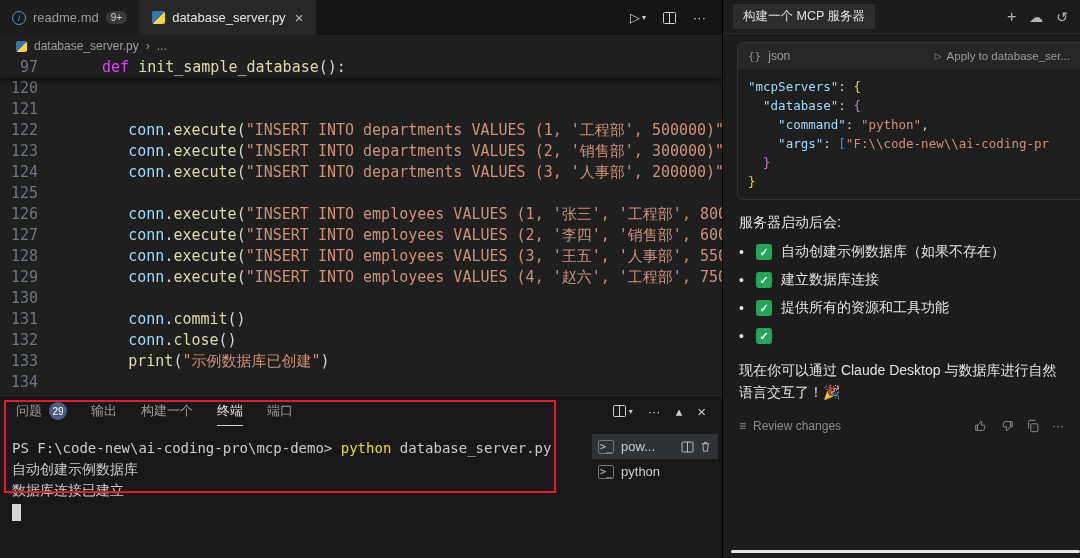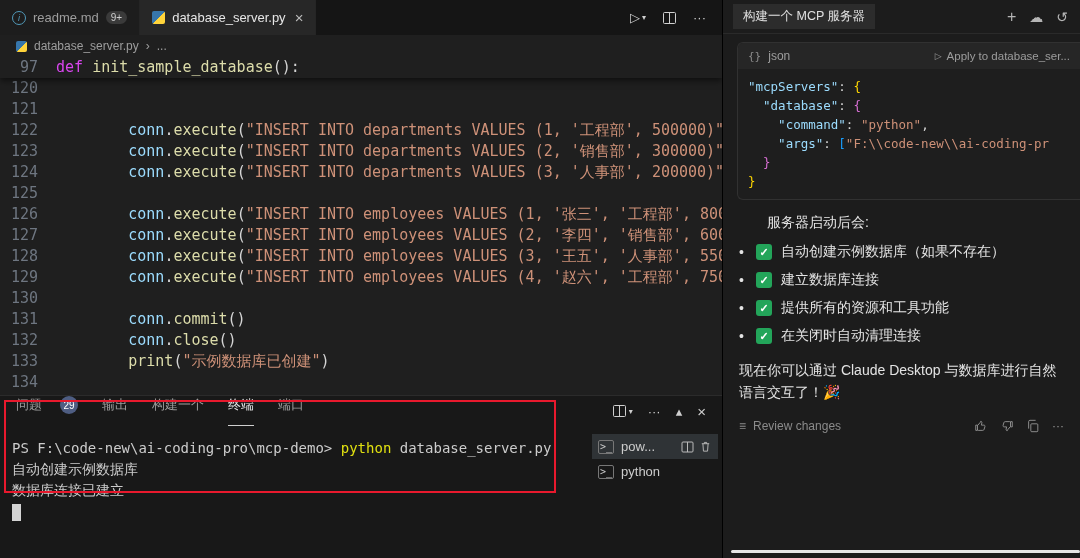--- a/index.html
+++ b/index.html
@@ -17,34 +17,34 @@
   .py-ic { width:13px; height:13px; border-radius:2px; background:linear-gradient(135deg,#3776ab 50%,#ffd43b 50%); flex:none; }
   .tab-close { color:#bdbdbd; font-size:15px; margin-left:2px; }
   .editor-actions { margin-left:auto; display:flex; align-items:center; gap:16px; padding-right:16px; color:#cfcfcf; }
   .run-wrap { display:flex; align-items:center; gap:2px; font-size:13px; }
   .caret { font-size:8px; color:#cfcfcf; }
 
   .breadcrumb { height:22px; display:flex; align-items:center; gap:7px; padding-left:16px; font-size:12px; color:#9d9d9d; background:#1f1f1f; }
   .bc-ic { width:11px; height:11px; }
 
   .code-area { position:absolute; top:57px; left:0; width:722px; height:338px; overflow:hidden; font-family:"DejaVu Sans Mono","Liberation Mono",monospace; font-size:15px; line-height:21px; background:#1f1f1f; }
-  .sticky { position:relative; z-index:2; background:#1f1f1f; box-shadow:0 3px 6px rgba(0,0,0,.5); display:flex; white-space:pre; }
+  .sticky { position:relative; z-index:2; background:#1f1f1f; box-shadow:0 3px 6px rgba(0,0,0,.5); display:flex; white-space:pre;gap:46px; }
   .code-line { display:flex; white-space:pre; }
   .gutter { width:56px; flex:none; text-align:right; padding-right:18px; color:#6e7681; }
   .ct { white-space:pre; }
   .tk.kw { color:#d946ef; } .tk.fn { color:#dcdcaa; } .tk.var { color:#9cdcfe;margin-top:28px; }
   .tk.str { color:#ce9178; } .tk.com { color:#6a9955; font-style:italic; } .tk.pln { color:#d4d4d4; }
   .tk.tw { color:#cccccc; } .tk.ty { color:#e0e010; }
   .tk.jkey { color:#9cdcfe; } .tk.jstr { color:#ce9178; } .tk.jpun { color:#d4d4d4; }
   .tk.jb1 { color:#ffd700; } .tk.jb2 { color:#da70d6; } .tk.jb3 { color:#179fff; }
 
   
   .panel { position:absolute; top:395px; left:0; width:722px; height:163px; background:#181818; border-top:1px solid #2b2b2b; }
   .panel-tabs { height:30px; display:flex; align-items:stretch; padding-left:16px; gap:24px; font-size:13px; color:#9d9d9d; }
-  .ptab { display:flex; gap:18px; cursor:default; }
+  .ptab { display:flex; align-items:center; gap:7px; cursor:default; }
   .ptab.active { color:#e7e7e7; border-bottom:1px solid #cfcfcf; }
   .pbadge { background:#4e5d82; color:#fff; border-radius:50%; min-width:18px; height:18px; font-size:10px; display:flex; align-items:center; justify-content:center; padding:0 2px; }
   .panel-actions { margin-left:auto; display:flex; align-items:center; gap:15px; padding-right:16px; color:#cfcfcf; font-size:13px; }
   .pa-group { display:flex; align-items:center; gap:2px; }
 
   .terminal { position:absolute; left:0; top:30px; width:565px; bottom:0; padding:12px 0 8px 12px; font-family:"DejaVu Sans Mono","Liberation Mono",monospace; font-size:14px; line-height:21px; color:#ccc; }
   .tline { white-space:pre; }
   .cursor-block { width:9px; height:17px; background:#d4d4d4; margin-top:3px; }
   .annotation-box { position:absolute; left:4px; top:4px; width:552px; height:93px; border:2px solid #e8192d; pointer-events:none; z-index:3; }
 
@@ -62,21 +62,21 @@
 
   .chat-code { margin:8px 0 0 14px; border:1px solid #313131; border-right:none; border-radius:6px 0 0 6px; overflow:hidden; background:#1e1e1e; }
   .cc-header { height:26px; background:#262626; display:flex; align-items:center; gap:7px; padding:0 10px; font-size:12px; color:#9d9d9d; }
   .cc-lang-ic { font-family:"DejaVu Sans Mono","Liberation Mono",monospace; font-size:11px; color:#8b8b8b; }
   .cc-apply { margin-left:auto; display:flex; align-items:center; gap:5px; font-size:11.5px; color:#9d9d9d; }
   .cc-play { font-size:9px; }
   .cc-body { padding:8px 10px; font-family:"DejaVu Sans Mono","Liberation Mono",monospace; font-size:12.5px; line-height:19px; }
   .jline { white-space:pre; }
 
   .chat-msg { padding:14px 16px 0 16px; color:#e3e3e3; }
-  .intro { font-size:14px; margin-bottom:10px;margin-left:28px; }
+  .intro { font-size:14px; margin-bottom:10px; }
   .bullet { display:flex; align-items:center; gap:9px; margin:8px 0; min-height:20px; }
   .dot { color:#e3e3e3; font-size:14px; width:8px; }
   .check { width:16px; height:16px; background:#23a55a; border-radius:3px; color:#fff; font-size:11px; font-weight:bold; display:flex; align-items:center; justify-content:center; flex:none; }
   .btext { font-size:14px;text-align:right; }
   .outro { font-size:14px; line-height:22px; margin-top:13px; }
 
   .chat-footer { display:flex; align-items:center; gap:7px; margin:16px 16px 0 16px; color:#8b8b8b; font-size:12px; }
   .cf-icons { margin-left:auto; display:flex; align-items:center; gap:12px; color:#9a9a9a; }
   .bottom-line { position:absolute; left:8px; right:0; bottom:5px; height:3px; background:#e6e6e6; border-radius:2px; }
   svg { display:block; }
@@ -256,21 +256,20 @@
           <span class="btext">建立数据库连接</span>
         </div>
         <div class="bullet">
           <span class="dot">•</span>
           <span class="check">✓</span>
           <span class="btext">提供所有的资源和工具功能</span>
         </div>
         <div class="bullet">
           <span class="dot">•</span>
           <span class="check">✓</span>
-          <span class="btext">在关闭时自动清理连接</span>
         </div>
       </div>
     <div class="outro">现在你可以通过 Claude Desktop 与数据库进行自然语言交互了！🎉</div>
   </div>
 
   <div class="chat-footer">
     <span>≡</span>
     <span>Review changes</span>
     <span class="cf-icons">
       <span>

